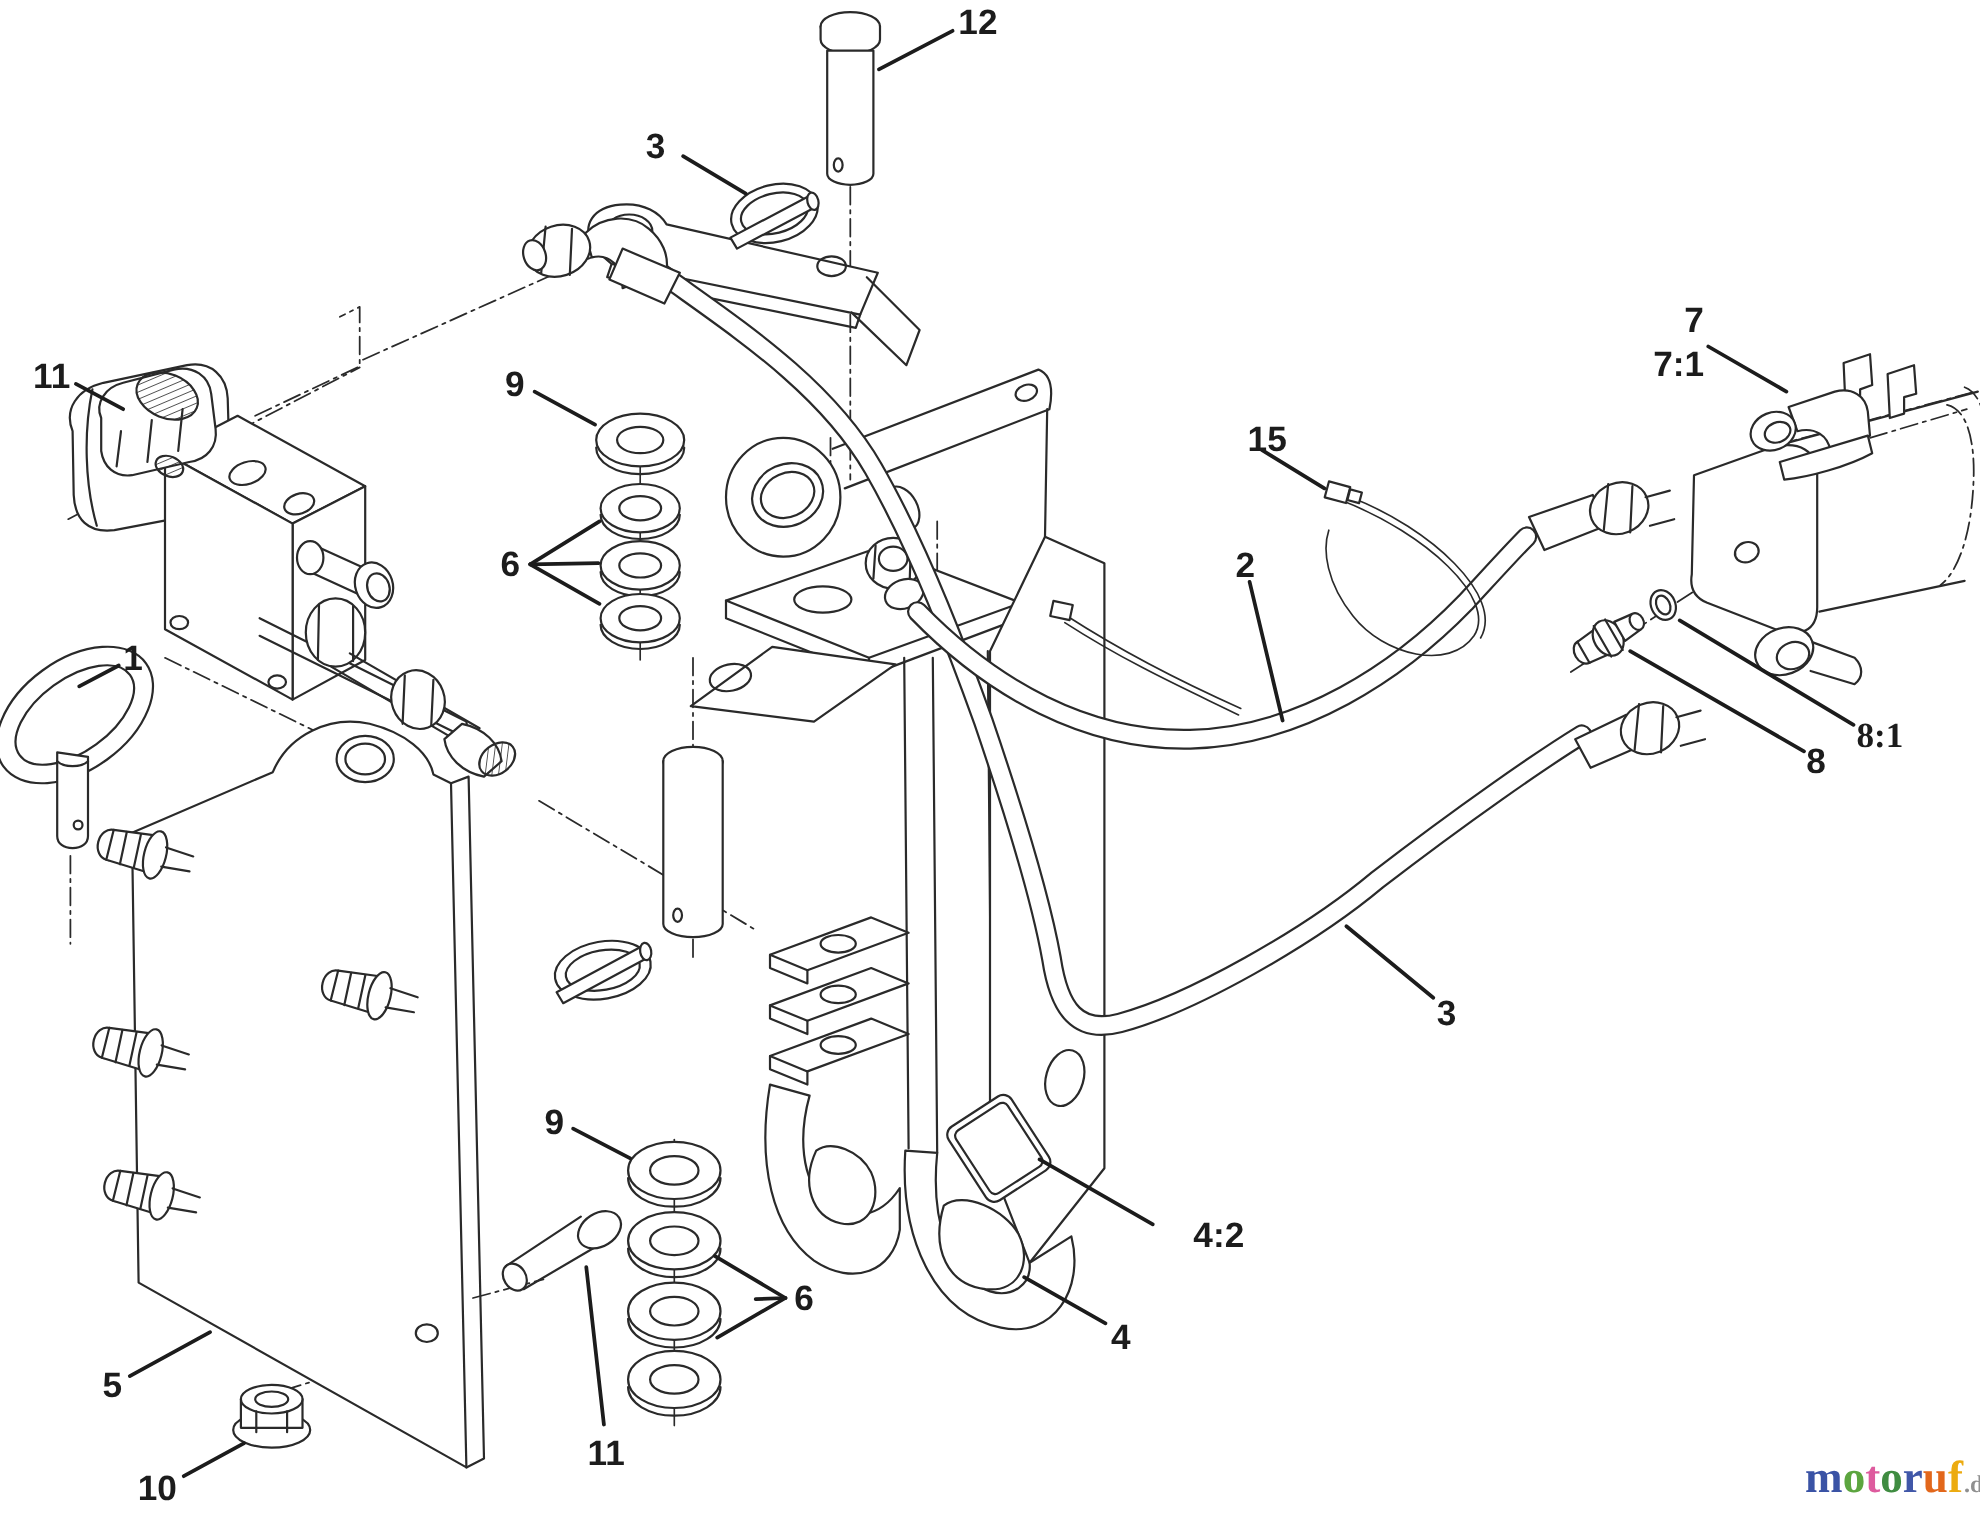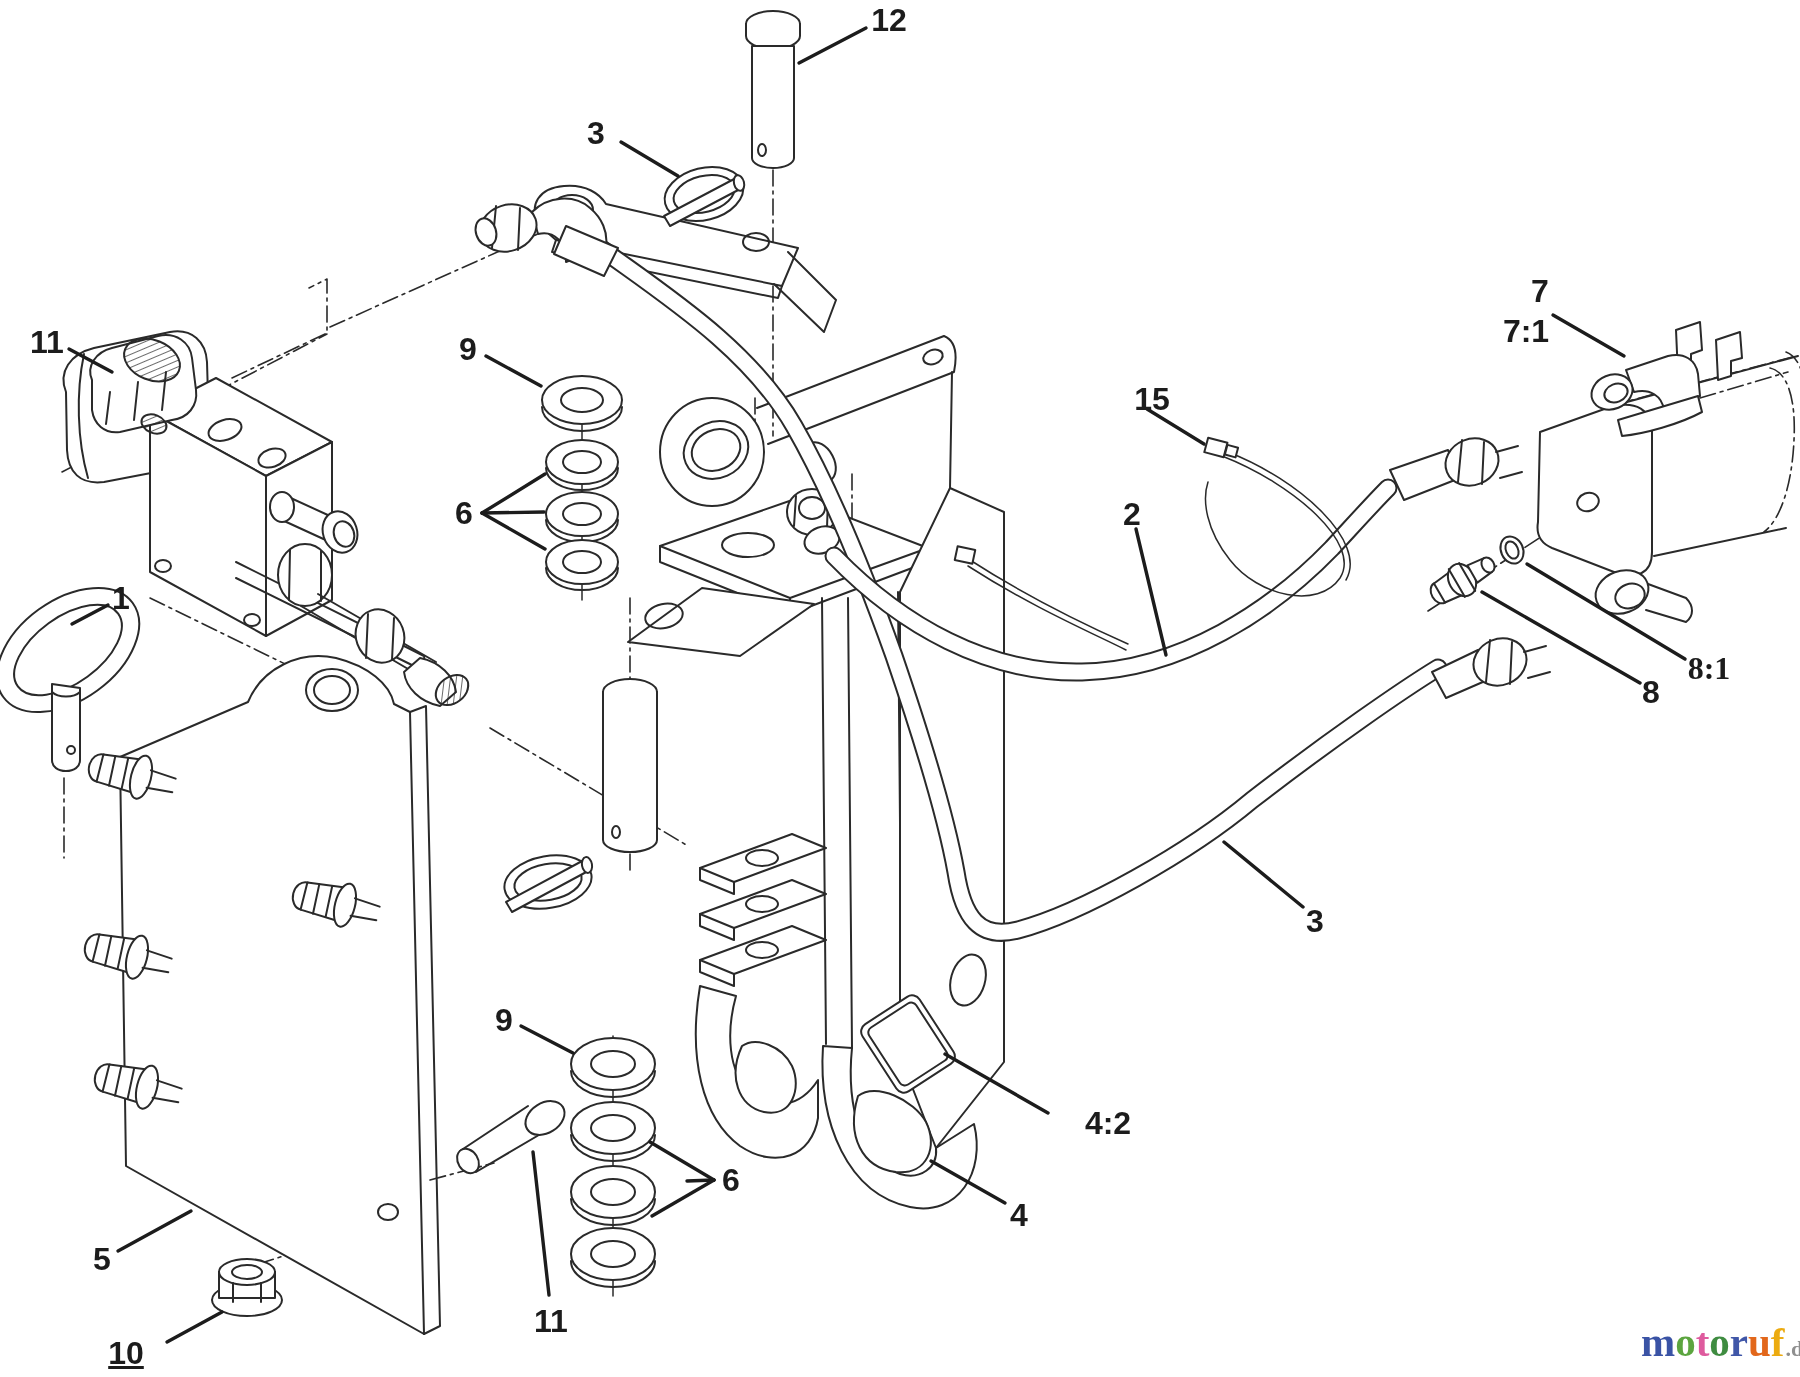--- a/index.html
+++ b/index.html
@@ -335,21 +335,21 @@
       <span class="callout" style="left: 1152px; top: 399px;">15</span>
       <span class="callout" style="left: 1132px; top: 514px;">2</span>
       <span class="callout" style="left: 1540px; top: 291px;">7</span>
       <span class="callout" style="left: 1526px; top: 331px;">7:1</span>
       <span class="callout" style="left: 1709px; top: 668px; font-family: Liberation Serif, serif;">8:1</span>
       <span class="callout" style="left: 1651px; top: 692px;">8</span>
       <span class="callout" style="left: 1315px; top: 921px;">3</span>
       <span class="callout" style="left: 1075px; top: 1123px; margin-left: 33px;">4:2</span>
       <span class="callout" style="left: 1019px; top: 1215px;">4</span>
       <span class="callout" style="left: 102px; top: 1259px;">5</span>
-      <span class="callout" style="left: 126px; top: 1353px; text-decoration: underline;">10</span>
+      <span class="callout" style="left: 143px; top: 1353px;">10</span>
       <span class="callout" style="left: 551px; top: 1321px;">11</span>
       <span class="callout" style="left: 504px; top: 1020px;">9</span>
       <span class="callout" style="left: 731px; top: 1180px;">6</span>
     </div>
 
 <div class="logo">
       <span class="lt" style="color: rgb(58, 83, 165);">m</span>
       <span class="lt" style="color: rgb(92, 165, 63);">o</span>
       <span class="lt" style="color: rgb(222, 91, 158);">t</span>
       <span class="lt" style="color: rgb(63, 140, 65);">o</span>

